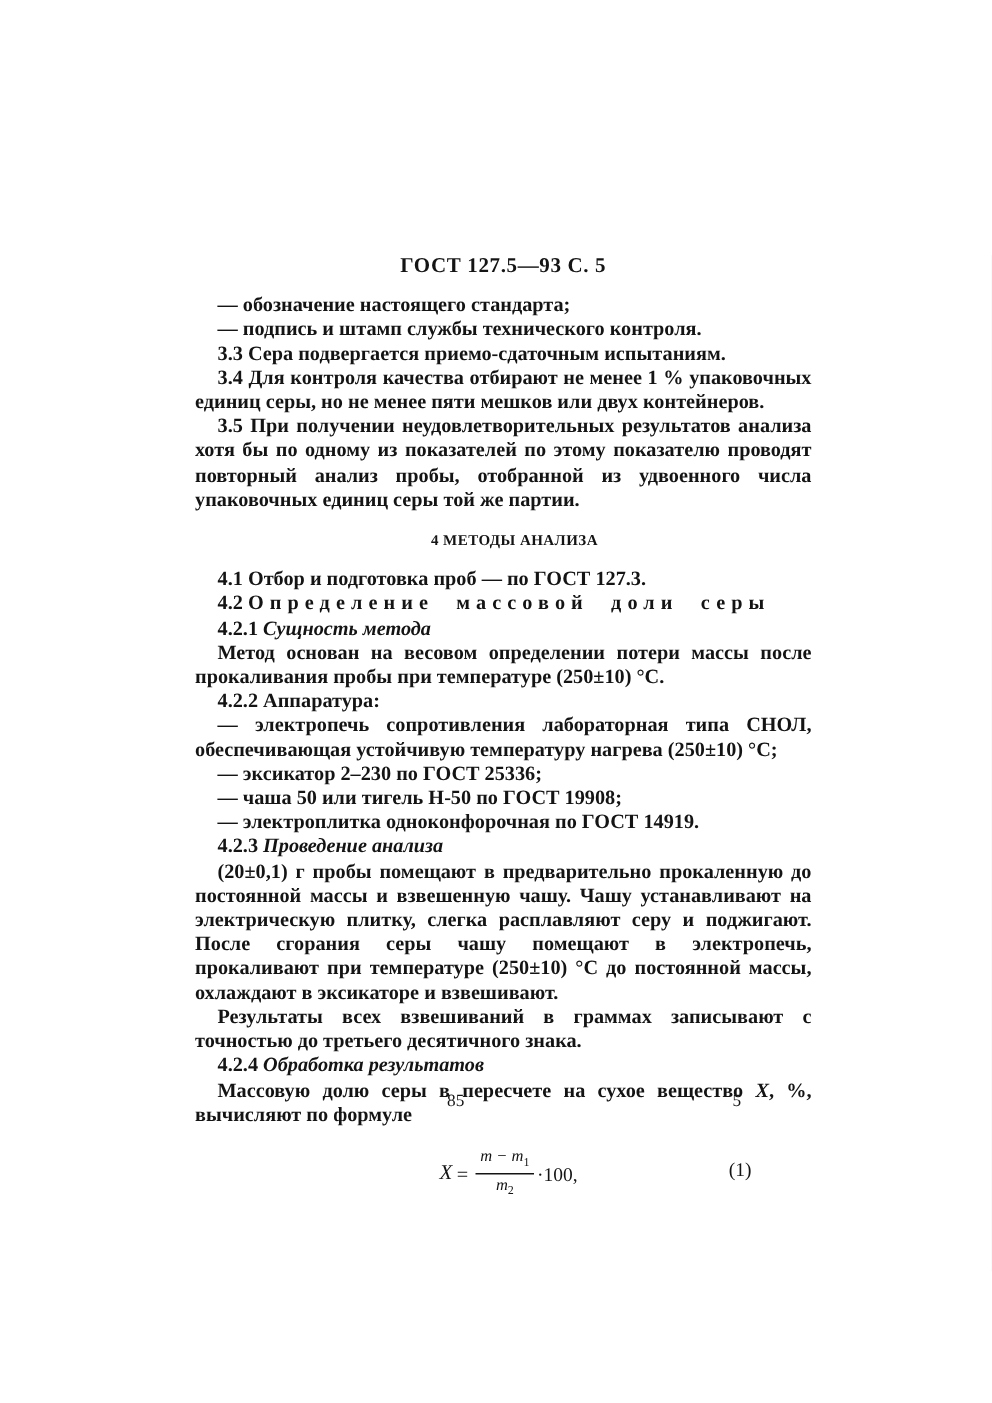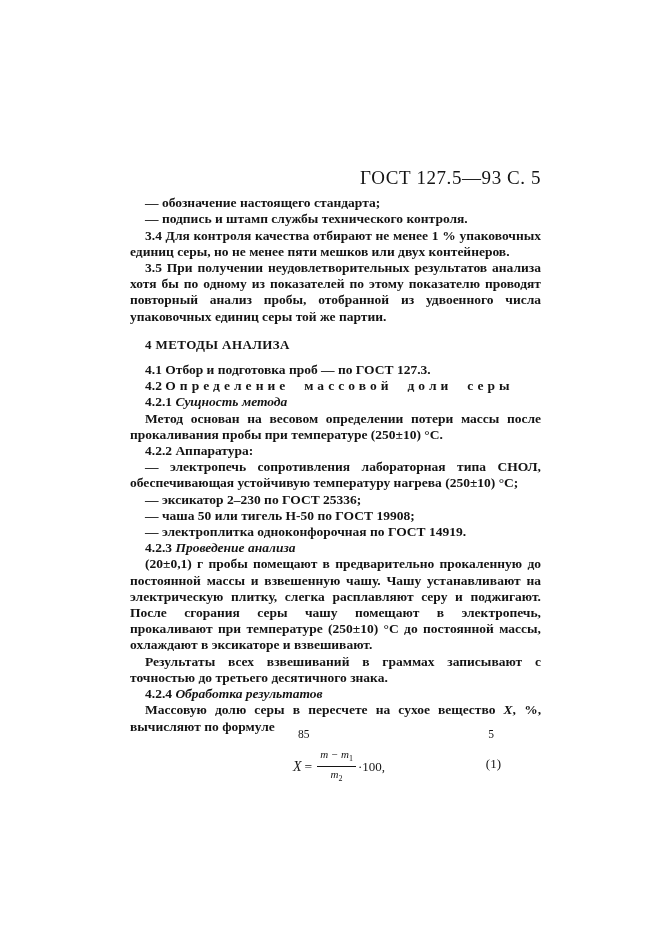--- a/index.html
+++ b/index.html
@@ -16,40 +16,40 @@
     overflow:hidden;
   }
   .content{
     position:absolute;
     left:130px;top:170px;
     width:411px;
     font-size:13.5px;
     line-height:16.2px;
   }
   .running-header{
-    text-align:right;
-    font-weight:normal;
-    font-size:19px;
+    text-align:center;
+    font-weight:bold;
+    font-size:14px;
     letter-spacing:0.03em;
     margin:0 0 9px 0;
   }
   .para{
     margin:0;
     text-align:justify;
     text-indent:15px;
     font-weight:bold;
   }
   .para .italic{font-style:italic;}
   .heading{
     margin:12px 0 9px 0;
     font-weight:bold;
-    font-size:13px;
+    font-size:10px;
     text-indent:15px;
     letter-spacing:0.03em;
-    text-align:left;
+    text-align:center;
   }
   .spaced{
     letter-spacing:0.30em;
     word-spacing:0.55em;
   }
   .formula-row{
     position:relative;
     margin-top:15px;
     height:34px;
     padding-left:163px;
@@ -93,20 +93,21 @@
 <body>
 
 <div class="page" style="background: rgb(255, 255, 255); color: rgb(20, 20, 20);">
   <div class="content">
 
     <p class="running-header">ГОСТ 127.5—93 С. 5</p>
 
     <div id="paragraphs">
         <p class="para">— обозначение настоящего стандарта;</p>
         <p class="para">— подпись и штамп службы технического контроля.</p>
+        <p class="para">3.3 Сера подвергается приемо-сдаточным испытаниям.</p>
         <p class="para">3.4 Для контроля качества отбирают не менее 1 % упаковочных единиц серы, но не менее пяти мешков или двух контейнеров.</p>
         <p class="para">3.5 При получении неудовлетворительных результатов анализа хотя бы по одному из показателей по этому показателю проводят повторный анализ пробы, отобранной из удвоенного числа упаковочных единиц серы той же партии.</p>
         <p class="heading">4 МЕТОДЫ АНАЛИЗА</p>
         <p class="para">4.1 Отбор и подготовка проб — по ГОСТ 127.3.</p>
         <p class="para"><span>4.2 </span><span class="spaced">Определение массовой доли серы</span></p>
         <p class="para"><span>4.2.1 </span><span class="italic">Сущность метода</span></p>
         <p class="para">Метод основан на весовом определении потери массы после прокаливания пробы при температуре (250±10) °С.</p>
         <p class="para">4.2.2 Аппаратура:</p>
         <p class="para">— электропечь сопротивления лабораторная типа СНОЛ, обеспечивающая устойчивую температуру нагрева (250±10) °С;</p>
         <p class="para">— эксикатор 2–230 по ГОСТ 25336;</p>

